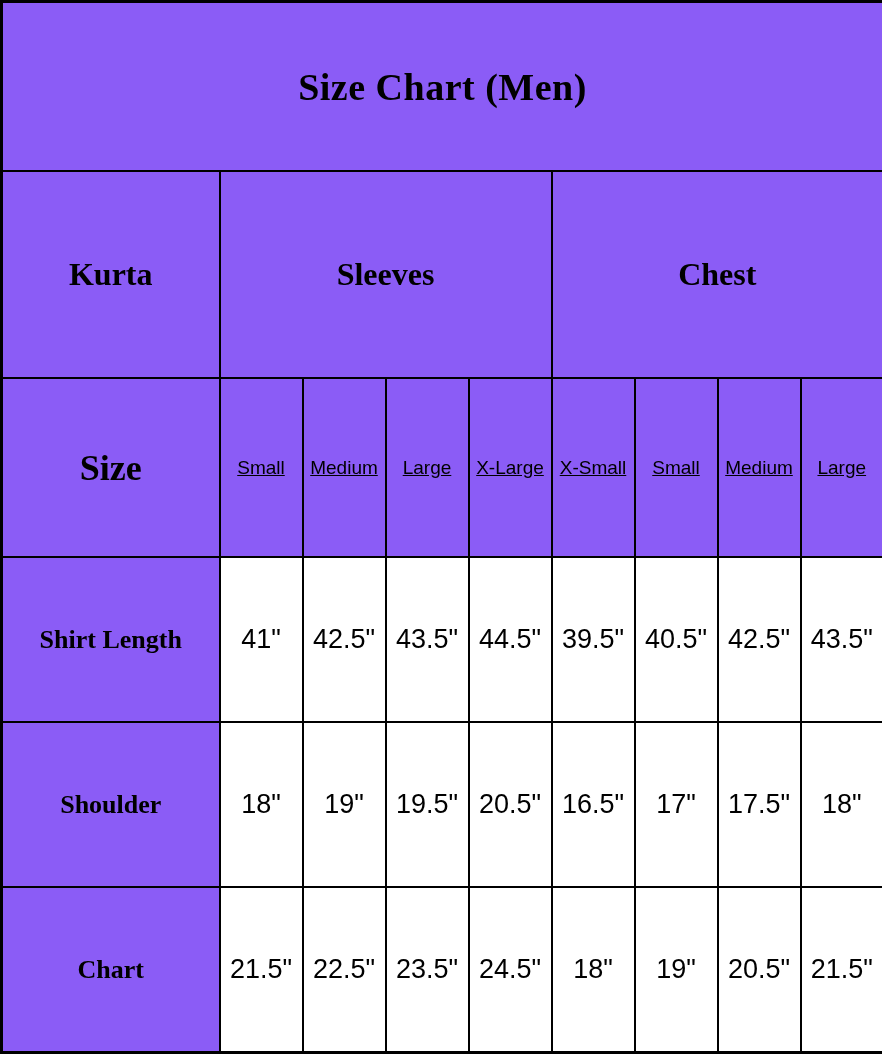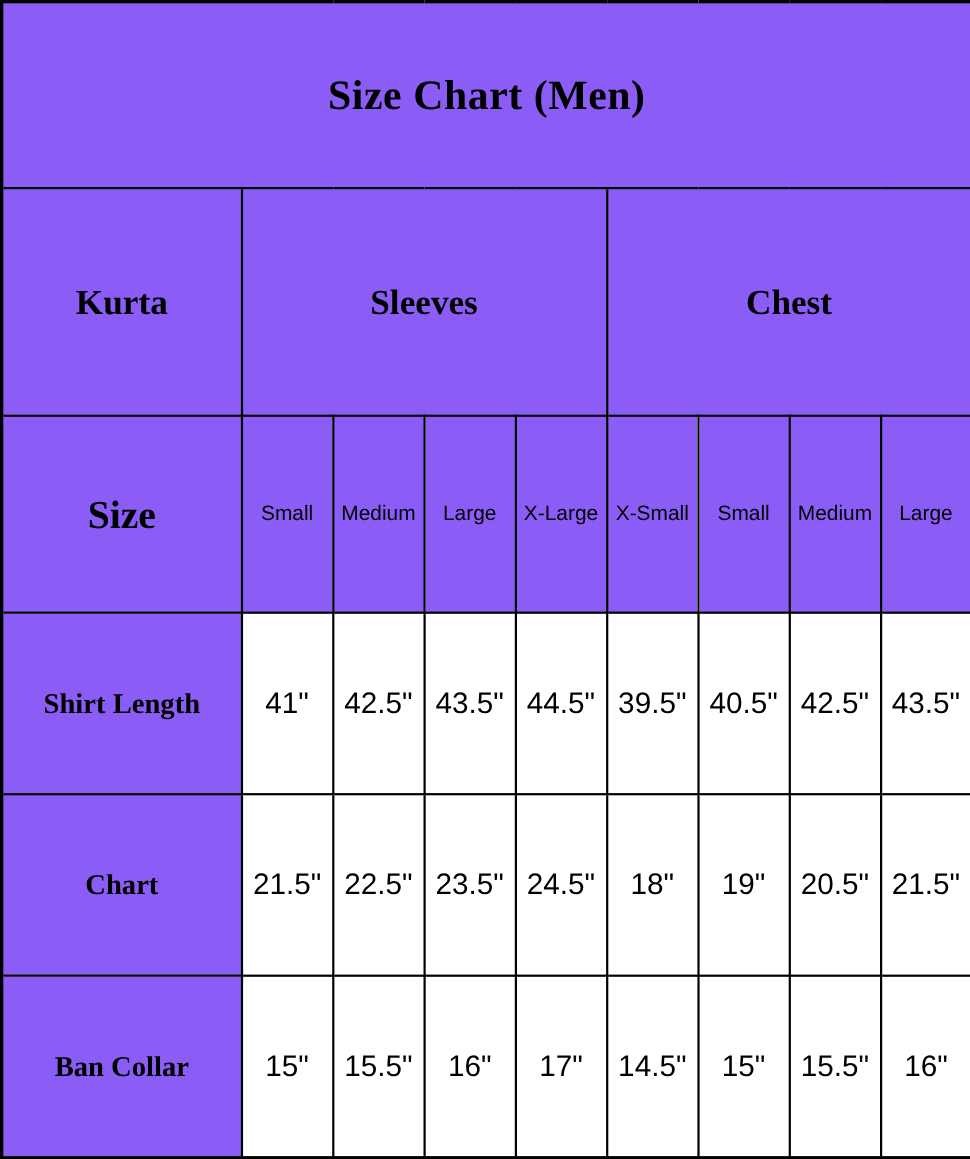--- a/index.html
+++ b/index.html
@@ -38,20 +38,21 @@
     letter-spacing: 0.5px;
   }
   tr.group-row td {
     font: bold 32px "Liberation Serif", serif;
   }
   td.size-corner {
     font: bold 36px "Liberation Serif", serif;
   }
   td.col-head {
     font: 19px "Liberation Sans", sans-serif;
+    text-decoration: underline;
   }
   td.row-label {
     font: bold 26px "Liberation Serif", serif;
     text-align: left;
     padding-left: 8px;
   }
   td.val {
     font: 27px "Liberation Sans", sans-serif;
     background: #ffffff;
   }
@@ -100,40 +101,40 @@
     <td class="val">41"</td>
     <td class="val">42.5"</td>
     <td class="val">43.5"</td>
     <td class="val">44.5"</td>
     <td class="val">39.5"</td>
     <td class="val">40.5"</td>
     <td class="val">42.5"</td>
     <td class="val">43.5"</td>
   </tr>
 
+  <tr class="data-row">
+    <td class="hdr-bg row-label">Shoulder</td>
+    <td class="val">18"</td>
+    <td class="val">19"</td>
+    <td class="val">19.5"</td>
+    <td class="val">20.5"</td>
+    <td class="val">16.5"</td>
+    <td class="val">17"</td>
+    <td class="val">17.5"</td>
+    <td class="val">18"</td>
+  </tr>
 
 
   <tr class="data-row">
     <td class="hdr-bg row-label">Chart</td>
     <td class="val">21.5"</td>
     <td class="val">22.5"</td>
     <td class="val">23.5"</td>
     <td class="val">24.5"</td>
     <td class="val">18"</td>
     <td class="val">19"</td>
     <td class="val">20.5"</td>
     <td class="val">21.5"</td>
   </tr>
 
 
-  <tr class="data-row">
-    <td class="hdr-bg row-label">Ban Collar</td>
-    <td class="val">15"</td>
-    <td class="val">15.5"</td>
-    <td class="val">16"</td>
-    <td class="val">17"</td>
-    <td class="val">14.5"</td>
-    <td class="val">15"</td>
-    <td class="val">15.5"</td>
-    <td class="val">16"</td>
-  </tr>
 </tbody>
   </table>
 
 </body></html>

